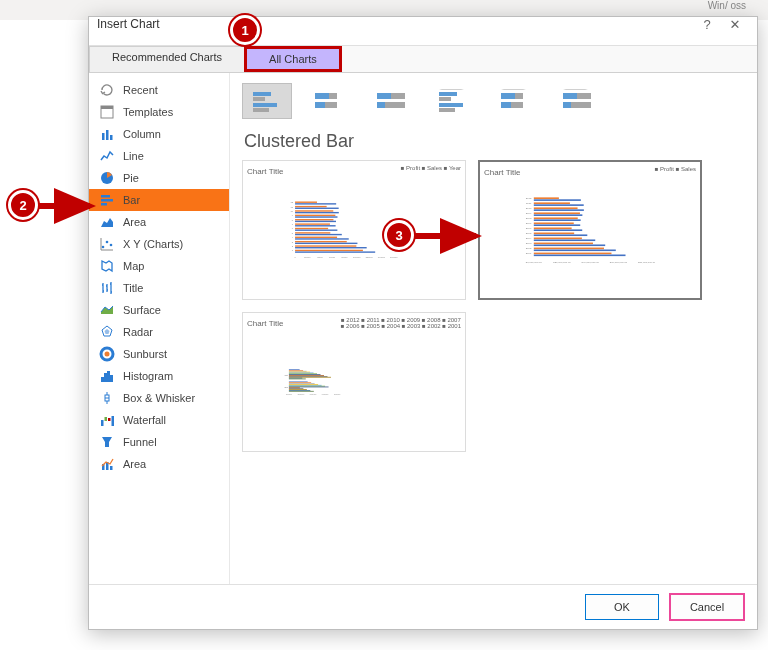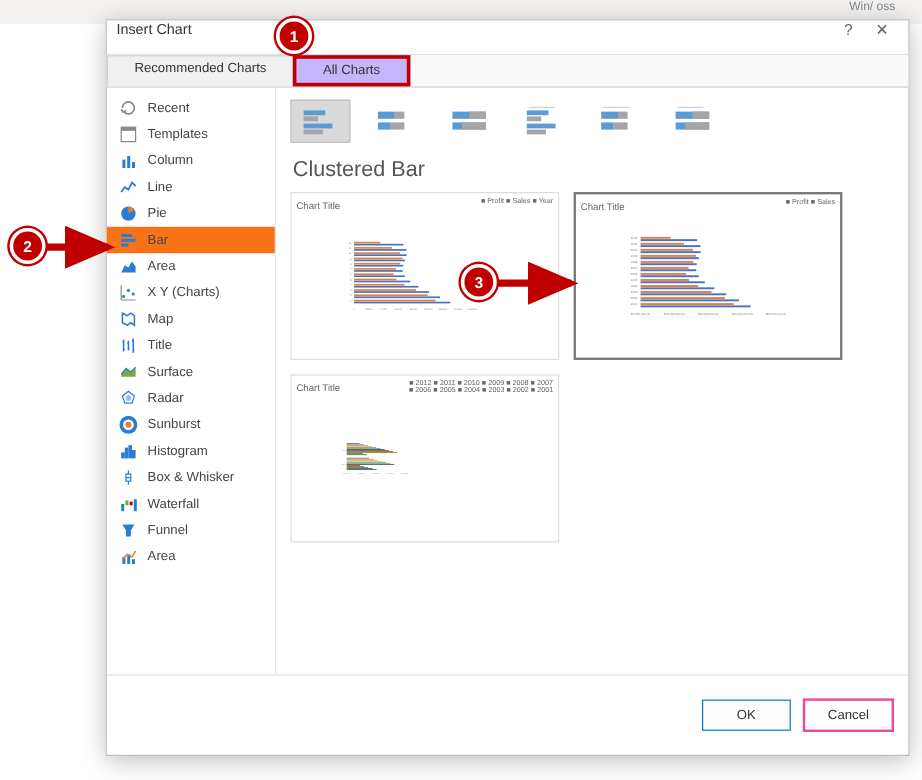--- a/index.html
+++ b/index.html
@@ -24,21 +24,21 @@
 .subtype{width:48px;height:34px;border:1px solid transparent;display:flex;align-items:center;justify-content:center;background:#fff}
 .subtype.selected{background:#d9d9d9;border:1px solid #bfbfbf}
 .subtype svg{width:36px;height:26px}
 .subtitle{font-size:18px;color:#555;margin:4px 0 8px 2px}
 .previews{display:flex;flex-wrap:wrap;gap:12px}
 .preview{width:224px;height:140px;border:1px solid #dcdcdc;background:#fff;display:flex;flex-direction:row;padding:4px;box-sizing:border-box}
 .preview.sel{border:2px solid #7a7a7a}
 .preview .pt{font-size:8px;text-align:center;color:#666;margin:2px 0}
 .preview svg{flex:1;width:100%}
 .preview .legend{font-size:6px;text-align:center;color:#666}
-.footer{height:44px;border-top:1px solid #e0e0e0;display:flex;align-items:center;justify-content:flex-end;gap:10px;padding:11px 12px}
+.footer{height:44px;border-top:1px solid #e0e0e0;display:flex;align-items:center;justify-content:flex-end;gap:10px;padding:0 12px}
 .footer .btn{min-width:72px;height:24px;border:2px solid #ec4899;background:#fdfdfd;font-size:11px;display:flex;align-items:center;justify-content:center}
 .footer .btn.ok{border:1px solid #0078d4}
 .callout{position:absolute;width:24px;height:24px;background:#c00000;border:3px solid #fff;box-shadow:0 0 0 2px #c00000;border-radius:50%;color:#fff;font-weight:bold;display:flex;align-items:center;justify-content:center;font-size:13px;z-index:50}
 .arrow{position:absolute;z-index:49}
 .arrow svg{overflow:visible}
 .highlight-tab{border:3px solid #c00000 !important;box-sizing:border-box}
 .snip{position:absolute;top:0;right:22px;font-size:10px;color:#888}
 </style>
 </head>
 <body>

